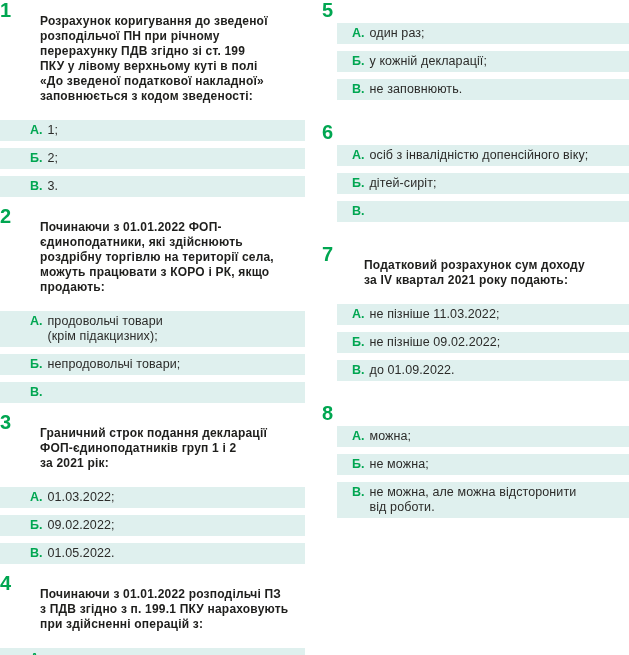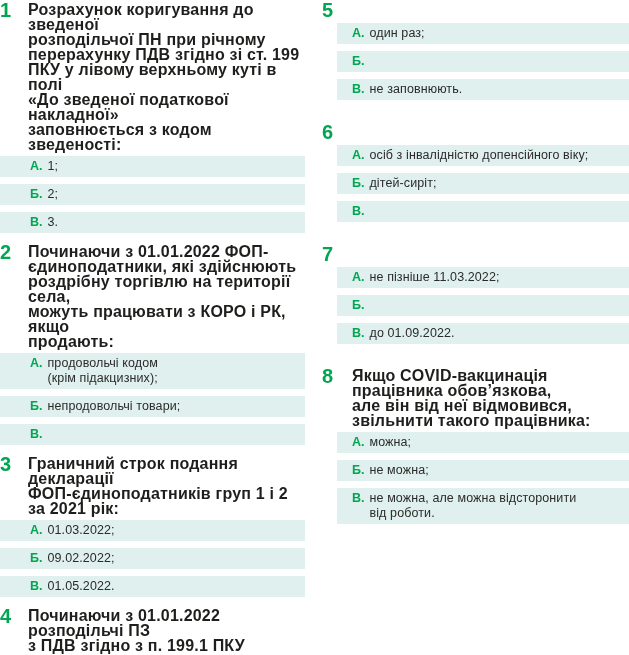--- a/index.html
+++ b/index.html
@@ -20,21 +20,21 @@
   .col-right{flex:1 1 auto;margin-left:10px;}
   .question{margin-bottom:11px;}
   .col-right .question{margin-bottom:24px;}
   .q-head{display:flex;margin-bottom:4px;}
   .q-num{
     flex:0 0 28px;font-size:20px;font-weight:bold;color:var(--green);
     line-height:17px;letter-spacing:0;
   }
   .col-right .q-num{flex:0 0 37px;padding-left:7px;}
   .q-text{
-    margin:0;font-size:16px;font-weight:bold;line-height:15px;
+    margin:12px;font-size:12px;font-weight:bold;line-height:15px;
     color:var(--q-text);white-space:pre-line;letter-spacing:0.2px;flex:1 1 auto;
     padding-right:4px;
   }
   .options{display:block;}
   .option{
     display:flex;background:var(--row-bg);
     padding:3px 6px 3px 30px;margin-bottom:7px;align-items:flex-start;
   }
   .option:last-child{margin-bottom:0;}
   .col-right .option{margin-left:22px;padding-left:15px;}
@@ -85,21 +85,21 @@
         <div class="q-num">2</div>
         <h2 class="q-text">Починаючи з 01.01.2022 ФОП-
 єдиноподатники, які здійснюють
 роздрібну торгівлю на території села,
 можуть працювати з КОРО і РК, якщо
 продають:</h2>
       </div>
       <div class="options">
         <div class="option">
           <span class="opt-letter">А.</span>
-          <span class="opt-text">продовольчі кодом
+          <span class="opt-text">продовольчі товари
 (крім підакцизних);</span>
         </div>
         <div class="option">
           <span class="opt-letter">Б.</span>
           <span class="opt-text">непродовольчі товари;</span>
         </div>
         <div class="option">
           <span class="opt-letter">В.</span>
         </div>
       </div>
@@ -157,20 +157,21 @@
       <div class="q-head">
         <div class="q-num">5</div>
       </div>
       <div class="options">
         <div class="option">
           <span class="opt-letter">А.</span>
           <span class="opt-text">один раз;</span>
         </div>
         <div class="option">
           <span class="opt-letter">Б.</span>
+          <span class="opt-text">у кожній декларації;</span>
         </div>
         <div class="option">
           <span class="opt-letter">В.</span>
           <span class="opt-text">не заповнюють.</span>
         </div>
       </div>
     </section>
 
     <section class="question">
       <div class="q-head">
@@ -187,43 +188,42 @@
         </div>
         <div class="option">
           <span class="opt-letter">В.</span>
         </div>
       </div>
     </section>
 
     <section class="question">
       <div class="q-head">
         <div class="q-num">7</div>
+        <h2 class="q-text">Податковий розрахунок сум доходу
+за IV квартал 2021 року подають:</h2>
       </div>
       <div class="options">
         <div class="option">
           <span class="opt-letter">А.</span>
           <span class="opt-text">не пізніше 11.03.2022;</span>
         </div>
         <div class="option">
           <span class="opt-letter">Б.</span>
+          <span class="opt-text">не пізніше 09.02.2022;</span>
         </div>
         <div class="option">
           <span class="opt-letter">В.</span>
           <span class="opt-text">до 01.09.2022.</span>
         </div>
       </div>
     </section>
 
     <section class="question">
       <div class="q-head">
         <div class="q-num">8</div>
-        <h2 class="q-text">Якщо COVID-вакцинація
-працівника обов’язкова,
-але він від неї відмовився,
-звільнити такого працівника:</h2>
       </div>
       <div class="options">
         <div class="option">
           <span class="opt-letter">А.</span>
           <span class="opt-text">можна;</span>
         </div>
         <div class="option">
           <span class="opt-letter">Б.</span>
           <span class="opt-text">не можна;</span>
         </div>

